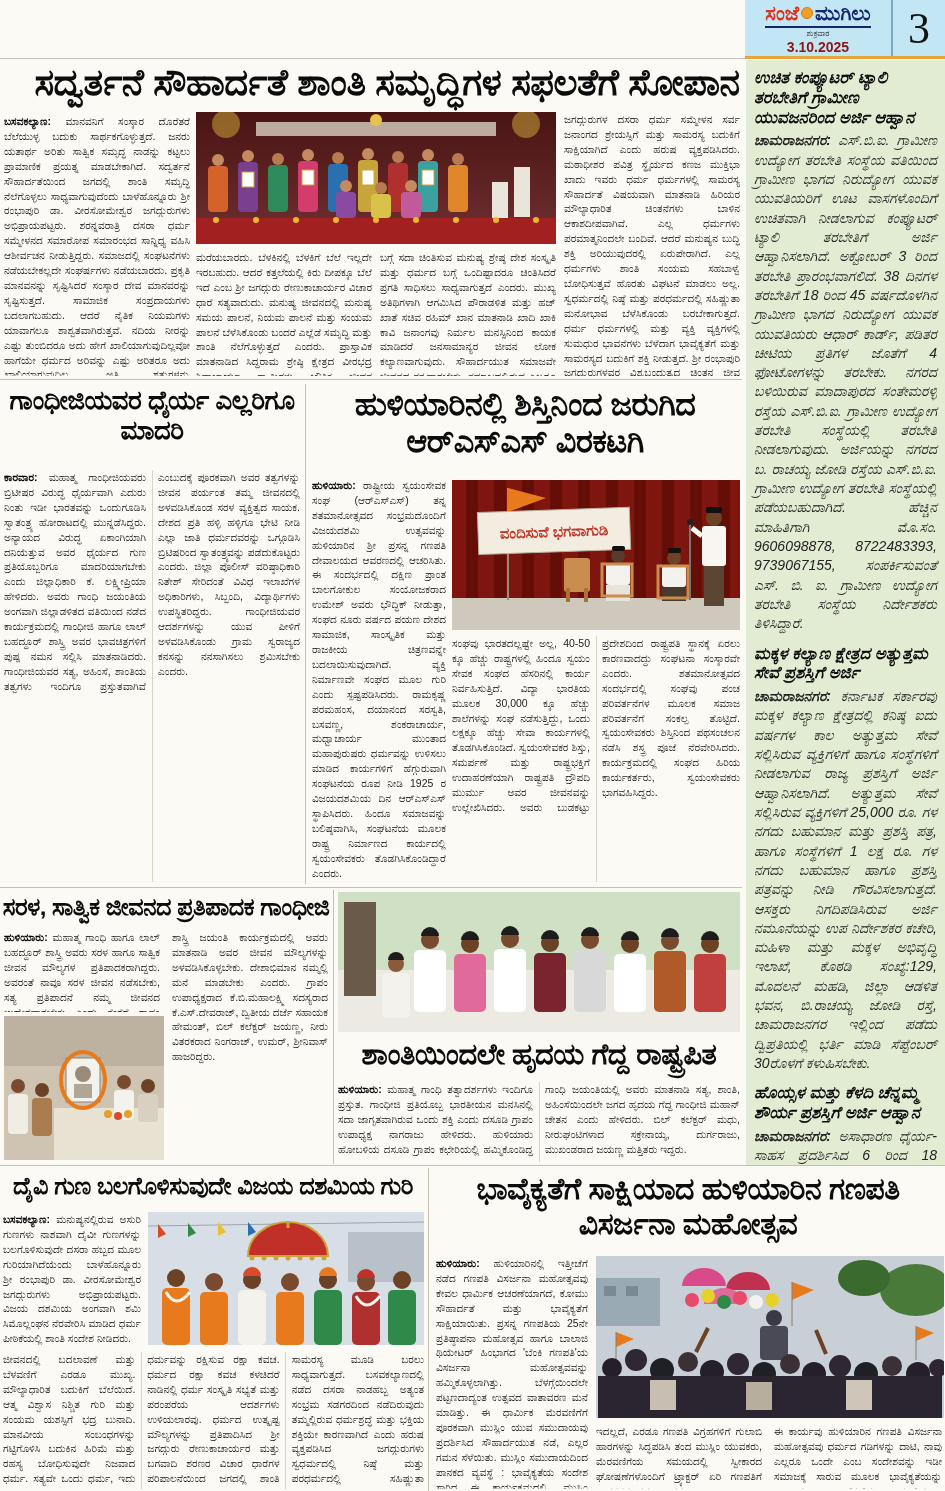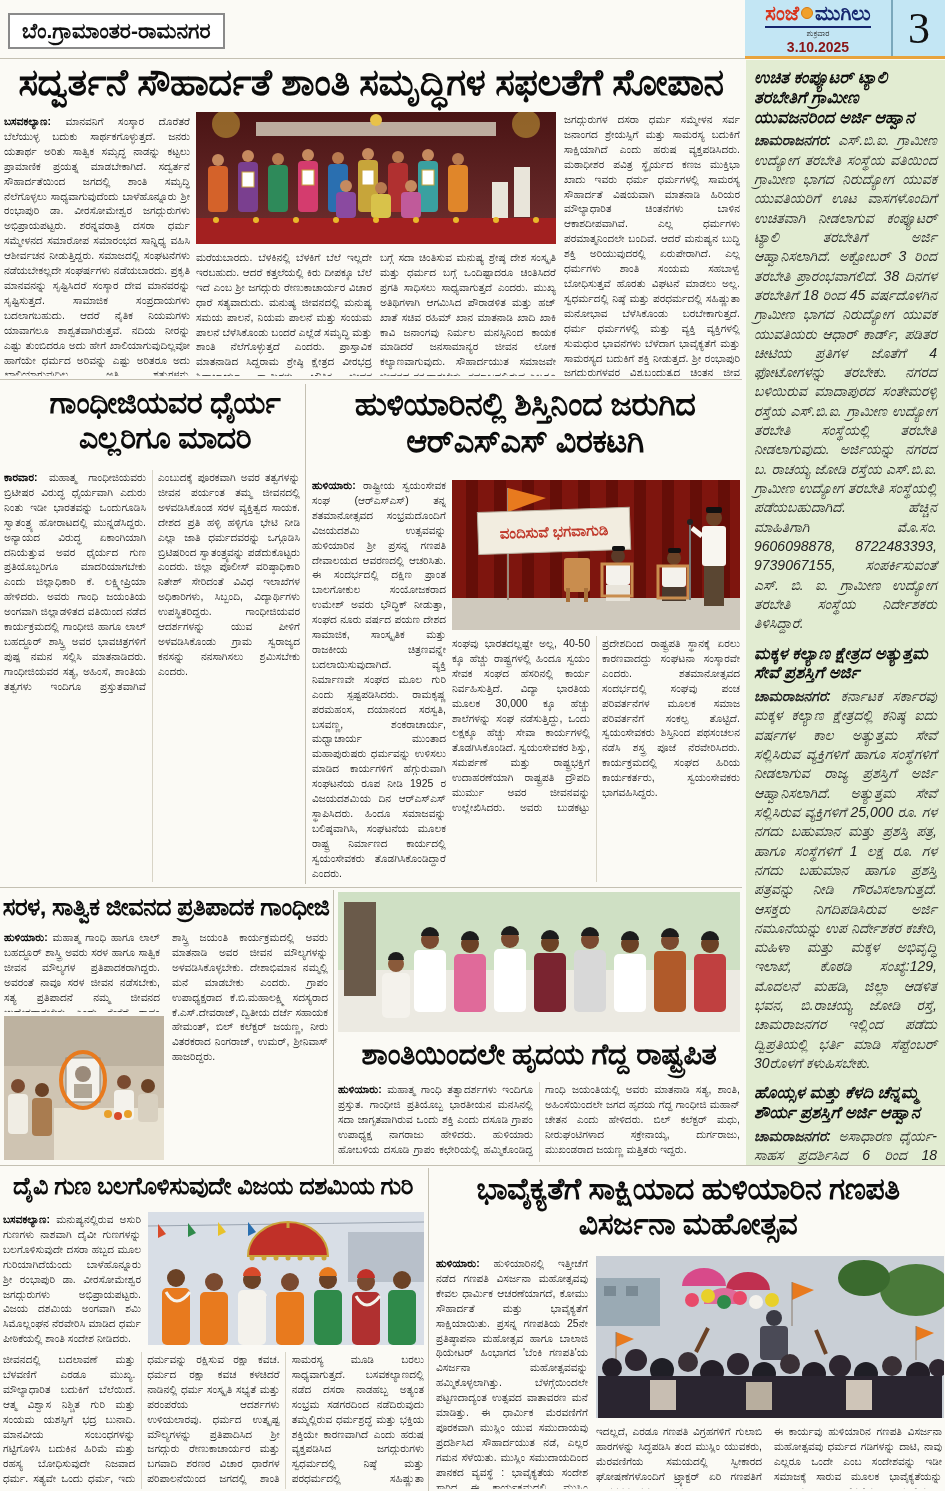--- a/index.html
+++ b/index.html
@@ -34,21 +34,20 @@
   .side-head{font-size:16.5px;font-weight:bold;line-height:1.2;color:#0c0c0c;margin:2px 0 4px 0;}
   .side-body{font-size:14px;line-height:1.38;text-align:justify;color:#222;}
   .photo{display:block;}
   .photo svg{display:block;width:100%;height:100%;}
 </style>
 </head>
 <body>
 
 <div id="page">
 
-  <div id="region-box">ಬೆಂ.ಗ್ರಾಮಾಂತರ-ರಾಮನಗರ</div>
   <div id="masthead">
     <div id="brand">
       <div id="brand-line">
         <span class="brand-red">ಸಂಜೆ</span>
         <span id="sun-dot"></span>
         <span class="brand-blue">ಮುಗಿಲು</span>
       </div>
       <div id="mast-day">ಶುಕ್ರವಾರ</div>
       <div id="mast-date">3.10.2025</div>
     </div>
@@ -68,21 +67,21 @@
     <div class="side-art">
       <div class="side-head">ಹೊಯ್ಸಳ ಮತ್ತು ಕೆಳದಿ ಚೆನ್ನಮ್ಮ ಶೌರ್ಯ ಪ್ರಶಸ್ತಿಗೆ ಅರ್ಜಿ ಆಹ್ವಾನ</div>
       <div class="side-body"><b>ಚಾಮರಾಜನಗರ:</b> <span>ಅಸಾಧಾರಣ ಧೈರ್ಯ-ಸಾಹಸ ಪ್ರದರ್ಶಿಸಿದ 6 ರಿಂದ 18 ವರ್ಷದೊಳಗಿನ ಬಾಲಕ ಮತ್ತು ಬಾಲಕಿಯರಿಗೆ ನೀಡಲಾಗುವ 2025-26ನೇ ಸಾಲಿನ ಹೊಯ್ಸಳ ಮತ್ತು ಕೆಳದಿ ಚೆನ್ನಮ್ಮ ಶೌರ್ಯ ಪ್ರಶಸ್ತಿಗಾಗಿ ಅರ್ಹ ಮಕ್ಕಳಿಂದ ಅರ್ಜಿ ಆಹ್ವಾನಿಸಲಾಗಿದೆ. ಆಯ್ಕೆಯಾದ ಮಕ್ಕಳಿಗೆ 10,000 ರೂ. ನಗದು ಮತ್ತು ಪ್ರಶಸ್ತಿ ಪತ್ರವನ್ನು ರಾಜ್ಯ ಸರ್ಕಾರದ ವತಿಯಿಂದ ನೀಡಲಾಗುತ್ತದೆ. ತಮ್ಮ ಪ್ರಾಣದ ಹಂಗನ್ನು ತೊರೆದು ಹಾಗೂ ಸಮಯ ಪ್ರಜ್ಞೆಯಿಂದ ಇತರರ ಪ್ರಾಣ ರಕ್ಷಣೆಗಾಗಿ ಧೈರ್ಯ, ಸಾಹಸವನ್ನು ಪ್ರದರ್ಶಿಸಿರಬೇಕು. ಅಸಾಧಾರಣ ಧೈರ್ಯ-ಶೌರ್ಯ (ಪ್ರಕರಣವು 01-08-2024 ರಿಂದ 01-07-2025 ರೊಳಗೆ ನಡೆದಿರಬೇಕು) ಈ ಸಾಧನೆಯು ಜಿಲ್ಲಾ ಮಟ್ಟದಲ್ಲಿ ಗುರುತಿಸಿರಬೇಕು. ಧೈರ್ಯ, ಸಾಹಸವನ್ನು ಪ್ರದರ್ಶಿಸಿದ ಬಗ್ಗೆ ದಿನಪತ್ರಿಕೆಗಳಲ್ಲಿ ಪ್ರಕಟಗೊಂಡಿರಬೇಕು. ಶೌರ್ಯ ಸಾಧನೆ ತೋರಿದ ಬಗ್ಗೆ ಆರಕ್ಷಕ ಇಲಾಖೆಯ ಪ್ರಾಥಮಿಕ ತನಿಖಾ ವರದಿ (ಎಫ್.ಐ.ಆರ್), ಜನ್ಮ ದಿನಾಂಕದ ಬಗ್ಗೆ ನಗರಸಭೆ, ಗ್ರಾಮ ಲೆಕ್ಕಾಧಿಕಾರಿಗಳಿಂದ ಪಡೆದ ಪ್ರಮಾಣ ಪತ್ರ, ಶಾಲೆಯಿಂದ ಪಡೆದ ವರ್ಗಾವಣೆ ಪತ್ರ, ಧೈರ್ಯ-ಶೌರ್ಯ ತೋರಿಸಿದ ಬಗ್ಗೆ ಪತ್ರಿಕಾ ಪ್ರಕಟಣೆಗಳೊಂದಿಗೆ ಮಗುವಿನ ಭಾವ ಚಿತ್ರ ಇತ್ಯಾದಿ ದಾಖಲೆಗಳನ್ನು ಅರ್ಜಿಯೊಡನೆ ಲಗತ್ತಿಸಿರಬೇಕು. ಅರ್ಜಿ ನಮೂನೆಯನ್ನು ಉಪ ನಿರ್ದೇಶಕರ ಕಚೇರಿ, ಮಹಿಳಾ ಮತ್ತು ಮಕ್ಕಳ ಅಭಿವೃದ್ಧಿ ಇಲಾಖೆ, ಕೊಠಡಿ ಸಂಖ್ಯೆ:129, ಮೊದಲನೆ ಮಹಡಿ, ಜಿಲ್ಲಾ ಆಡಳಿತ ಭವನ, ಬಿ. ರಾಚಯ್ಯ ಜೋಡಿ ರಸ್ತೆ, ಚಾಮರಾಜನಗರ ಇಲ್ಲಿಂದ ಪಡೆದು ಕನ್ನಡ ಭಾಷೆಯಲ್ಲಿ ದ್ವಿಪ್ರತಿಗಳಲ್ಲಿ ಭರ್ತಿ ಮಾಡಿದ ಅರ್ಜಿಗಳನ್ನು ಸೆಪ್ಟೆಂಬರ್ 30ರೊಳಗೆ ಸಲ್ಲಿಸಬೇಕು ಎಂದು ಮಹಿಳೆಯರ ಮತ್ತು ಮಕ್ಕಳ ಅಭಿವೃದ್ಧಿ ಇಲಾಖೆಯ ಉಪ ನಿರ್ದೇಶಕರು ತಿಳಿಸಿದ್ದಾರೆ.</span></div>
     </div>
     <div class="side-art">
       <div class="side-head">ಪದವೀಧರ ಮತಕ್ಷೇತ್ರದ ಮತದಾರರ ನೋಂದಣಿ ಆರಂಭ</div>
       <div class="side-body"><b>ಕಾರವಾರ:</b> <span>ಕರ್ನಾಟಕ ವಿಧಾನ ಪರಿಷತ್ತಿನ ಪಶ್ಚಿಮ ಪದವೀಧರ ಮತಕ್ಷೇತ್ರಕ್ಕೆ 2026 ರಲ್ಲಿ ಚುನಾವಣೆ ನಡೆಯಲಿದ್ದು, ಈ ಕುರಿತು ಮತದಾರರ ಪಟ್ಟಿ ತಯಾರಿಕೆಗೆ ಸಿದ್ಧತೆ ಪ್ರಾರಂಭವಾಗಿದ್ದು, ಅರ್ಹ ಮತದಾರರು ಸೇರ್ಪಡೆಗೆ ಇದೀಗ ಅವಕಾಶ ಕಲ್ಪಿಸಲಾಗಿದೆ. ಮತದಾರರ ಪಟ್ಟಿಯು ಕ್ರಮಬದ್ಧವಾಗಿ ಮತ್ತು ನ್ಯಾಯಬದ್ಧವಾಗಿ ತಯಾರಿಸಲು ರಾಜಕೀಯ ಪಕ್ಷಗಳು, ಸಾರ್ವಜನಿಕರು ಸಹಕಾರ ನೀಡಬೇಕೆಂದು ಜಿಲ್ಲಾಧಿಕಾರಿ ಕೆ. ಲಕ್ಷ್ಮೀಪ್ರಿಯಾ ತಿಳಿಸಿದರು. ಅವರು ಮಂಗಳವಾರ ಜಿಲ್ಲಾಧಿಕಾರಿಗಳ ಕಚೇರಿಯಲ್ಲಿ ವಿವಿಧ ರಾಜಕೀಯ ಪಕ್ಷಗಳ ಪ್ರತಿನಿಧಿಗಳೊಂದಿಗೆ ನಡೆದ ಸಭೆಯ ಅಧ್ಯಕ್ಷತೆ ವಹಿಸಿ ಮಾತನಾಡಿದರು. ಮತದಾರರ ಪಟ್ಟಿ ತಯಾರಿಕೆ ಕುರಿತು ಸೂಚನೆಗಳ ಪ್ರತಿಯನ್ನು ಎಲ್ಲಾ ರಾಜಕೀಯ ಪಕ್ಷಗಳ ಪ್ರತಿನಿಧಿಗಳಿಗೆ ನೀಡಲಾಗಿದೆ. ಈ ಕುರಿತು ಅರ್ಹ ಪದವೀಧರ ಮತದಾರರಲ್ಲಿ ಜಾಗೃತಿ ಮೂಡಿಸಿ ನಿಯಮಾನುಸಾರ ಸದರಿ ಮತದಾರರ ಪಟ್ಟಿಗೆ ಸೇರ್ಪಡೆ ಆಗುವಂತೆ ಮಾಹಿತಿ ನೀಡಬೇಕು, ಮತದಾರರ ಪಟ್ಟಿ ಸೇರ್ಪಡೆಗೆ ಅಗತ್ಯ ದಾಖಲೆಗಳೊಂದಿಗೆ ಸಲ್ಲಿಸುವ ನಮೂನೆಯನ್ನು ಜಿಲ್ಲೆಯ ಎಲ್ಲಾ ತಹಶೀಲ್ದಾರ ಕಚೇರಿಗಳಲ್ಲಿ ಲಭ್ಯವಿದೆ ಎಂದರು. ಮತದಾರರ ಪಟ್ಟಿಗೆ ಸೇರ್ಪಡೆಯಾಗುವ ನಮೂನೆ-18 ರ ಅರ್ಜಿಯನ್ನು ಸಲ್ಲಿಸುವ ಕೊನೆಯ ನವೆಂಬರ್ 6 ಆಗಿದ್ದು, ಕರಡು ಮತದಾರ ಪಟ್ಟಿಯನ್ನು ನವೆಂಬರ್ 25 ರಂದು ಪ್ರಕಟಿಸಲಾಗುವುದು, ಡಿಸೆಂಬರ್ 10 ರ ವರೆಗೆ ಆಕ್ಷೇಪಣೆ ಸಲ್ಲಿಸಲು ಅವಕಾಶವಿದ್ದು, ಡಿಸೆಂಬರ್ 30 ರಂದು ಅಂತಿಮ ಮತದಾರರ ಪಟ್ಟಿ ಪ್ರಕಟಿಸಲಾಗುವುದು ಎಂದರು.</span></div>
     </div>
   </div>
 
-  <div class="abs headline" style="left:0;top:62px;width:742px;font-size:37px;">ಸದ್ವರ್ತನೆ ಸೌಹಾರ್ದತೆ ಶಾಂತಿ ಸಮೃದ್ಧಿಗಳ ಸಫಲತೆಗೆ ಸೋಪಾನ</div>
+  <div class="abs headline" style="left:0;top:62px;width:742px;font-size:37px;padding-left:16px;">ಸದ್ವರ್ತನೆ ಸೌಹಾರ್ದತೆ ಶಾಂತಿ ಸಮೃದ್ಧಿಗಳ ಸಫಲತೆಗೆ ಸೋಪಾನ</div>
   <div class="abs bodytxt" style="left:4px;top:114px;width:186px;height:262px;">
     <b>ಬಸವಕಲ್ಯಾಣ:</b> <span>ಮಾನವನಿಗೆ ಸಂಸ್ಕಾರ ದೊರೆತರೆ ಬೆಲೆಯುಳ್ಳ ಬದುಕು ಸಾರ್ಥಕಗೊಳ್ಳುತ್ತದೆ. ಜನರು ಯತಾರ್ಥ ಅರಿತು ಸಾತ್ವಿಕ ಸಮೃದ್ಧ ನಾಡನ್ನು ಕಟ್ಟಲು ಪ್ರಾಮಾಣಿಕ ಪ್ರಯತ್ನ ಮಾಡಬೇಕಾಗಿದೆ. ಸದ್ವರ್ತನೆ ಸೌಹಾರ್ದತೆಯಿಂದ ಜಗದಲ್ಲಿ ಶಾಂತಿ ಸಮೃದ್ಧಿ ನೆಲೆಗೊಳ್ಳಲು ಸಾಧ್ಯವಾಗುವುದೆಂದು ಬಾಳೆಹೊನ್ನೂರು ಶ್ರೀ ರಂಭಾಪುರಿ ಡಾ. ವೀರಸೋಮೇಶ್ವರ ಜಗದ್ಗುರುಗಳು ಅಭಿಪ್ರಾಯಪಟ್ಟರು. ಶರನ್ನವರಾತ್ರಿ ದಸರಾ ಧರ್ಮ ಸಮ್ಮೇಳನದ ಸಮಾರೋಪ ಸಮಾರಂಭದ ಸಾನ್ನಿಧ್ಯ ವಹಿಸಿ ಆಶೀರ್ವಚನ ನೀಡುತ್ತಿದ್ದರು. ಸಮಾಜದಲ್ಲಿ ಸಂಘಟನೆಗಳು ನಡೆಯಬೇಕಲ್ಲದೇ ಸಂಘರ್ಷಗಳು ನಡೆಯಬಾರದು. ಪ್ರಕೃತಿ ಮಾನವನನ್ನು ಸೃಷ್ಟಿಸಿದರೆ ಸಂಸ್ಕಾರ ದೇವ ಮಾನವರನ್ನು ಸೃಷ್ಟಿಸುತ್ತದೆ. ಸಾಮಾಜಿಕ ಸಂಪ್ರದಾಯಗಳು ಬದಲಾಗಬಹುದು. ಆದರೆ ನೈತಿಕ ನಿಯಮಗಳು ಯಾವಾಗಲೂ ಶಾಶ್ವತವಾಗಿರುತ್ತವೆ. ನದಿಯ ನೀರನ್ನು ಎಷ್ಟು ತುಂಬಿದರೂ ಅದು ಹೇಗೆ ಖಾಲಿಯಾಗುವುದಿಲ್ಲವೋ ಹಾಗೆಯೇ ಧರ್ಮದ ಅರಿವನ್ನು ಎಷ್ಟು ಅರಿತರೂ ಅದು ಖಾಲಿಯಾಗುವುದಿಲ್ಲ. ಅತಿ ಶತ್ರುಗಳನ್ನು ನಿಯಂತ್ರಿಸಬಹುದು. ಆದರೆ ಮತಿ ಶತ್ರುಗಳನ್ನು ನಿಯಂತ್ರಿಸುವುದು ತುಂಬಾ ಕಷ್ಟ. ಸಜ್ಜನರಿಗೆ ಬರುವ ಆಪತ್ತು ದುರ್ಜನರಿಗೆ ಬರುವ ಸಂಪತ್ತು ಬಹಳ ಕಾಲ ಉಳಿಯುವುದಿಲ್ಲ. ಸಜ್ಜನರಿಗೆ ಆಪತ್ತು ಬರುವುದು ಕೀರ್ತಿಗಾಗಿ. ದುರ್ಜನರಿಗೆ ಸಂಪತ್ತು ಬರುವುದು ವಿನಾಶಕ್ಕಾಗಿ ಎಂಬುದನ್ನು</span>
   </div>
   <div class="abs photo" style="left:196px;top:112px;width:360px;height:132px;">
     <svg viewBox="0 0 360 132" preserveAspectRatio="none">
       <defs>
         <linearGradient id="g1" x1="0" y1="0" x2="0" y2="1">
           <stop offset="0" stop-color="#4a1414"></stop>
             <stop offset="1" stop-color="#703030"></stop>
         </linearGradient>
@@ -137,21 +136,21 @@
           <circle cx="340" cy="108" r="3"></circle>
       </g>
     </svg>
   </div>
   <div class="abs bodytxt" style="left:196px;top:250px;width:176px;height:126px;">ಮರೆಯಬಾರದು. ಬೆಳಕಿನಲ್ಲಿ ಬೆಳಕಿಗೆ ಬೆಲೆ ಇಲ್ಲದೇ ಇರಬಹುದು. ಆದರೆ ಕತ್ತಲೆಯಲ್ಲಿ ಕಿರು ದೀಪಕ್ಕೂ ಬೆಲೆ ಇದೆ ಎಂಬ ಶ್ರೀ ಜಗದ್ಗುರು ರೇಣುಕಾಚಾರ್ಯರ ವಿಚಾರ ಧಾರೆ ಸತ್ಯವಾದುದು. ಮನುಷ್ಯ ಜೀವನದಲ್ಲಿ ಮನುಷ್ಯ ಸಮಯ ಪಾಲನೆ, ನಿಯಮ ಪಾಲನೆ ಮತ್ತು ಸಂಯಮ ಪಾಲನೆ ಬೆಳೆಸಿಕೊಂಡು ಬಂದರೆ ಎಲ್ಲೆಡೆ ಸಮೃದ್ಧಿ ಮತ್ತು ಶಾಂತಿ ನೆಲೆಗೊಳ್ಳುತ್ತದೆ ಎಂದರು. ಪ್ರಾಸ್ತಾವಿಕ ಮಾತನಾಡಿದ ಸಿದ್ದರಾಮ ಶ್ರೇಷ್ಠಿ ಕ್ಷೇತ್ರದ ವೀರಭದ್ರ ಶಿವಾಚಾರ್ಯ ಸ್ವಾಮಿಗಳು ಭೌತಿಕ ಜೀವನ ಸಮೃದ್ಧಗೊಂಡಂತೆ ಅಂತರಿಕ ಜೀವನ ಪರಿಶುದ್ಧಗೊಳ್ಳಬೇಕು. ಹಣ ಮತ್ತು ಅಧಿಕಾರದ</div>
   <div class="abs bodytxt" style="left:380px;top:250px;width:176px;height:126px;">ಬಗ್ಗೆ ಸದಾ ಚಿಂತಿಸುವ ಮನುಷ್ಯ ಶ್ರೇಷ್ಠ ದೇಶ ಸಂಸ್ಕೃತಿ ಮತ್ತು ಧರ್ಮದ ಬಗ್ಗೆ ಒಂದಿಷ್ಟಾದರೂ ಚಿಂತಿಸಿದರೆ ಪ್ರಗತಿ ಸಾಧಿಸಲು ಸಾಧ್ಯವಾಗುತ್ತದೆ ಎಂದರು. ಮುಖ್ಯ ಅತಿಥಿಗಳಾಗಿ ಆಗಮಿಸಿದ ಪೌರಾಡಳಿತ ಮತ್ತು ಹಜ್ ಖಾತೆ ಸಚಿವ ರಹಿಮ್ ಖಾನ ಮಾತನಾಡಿ ಖಾದಿ ಖಾಕಿ ಕಾವಿ ಜನಾಂಗವು ನಿರ್ಮಲ ಮನಸ್ಸಿನಿಂದ ಕಾಯಕ ಮಾಡಿದರೆ ಜನಸಾಮಾನ್ಯರ ಜೀವನ ಲೋಕ ಕಲ್ಯಾಣವಾಗುವುದು. ಸೌಹಾರ್ದಯುತ ಸಮಾಜವೇ ಜೀವನದ ತತ್ವವಾಗಬೇಕು. ಸಮಾಜದಲ್ಲಿರುವ ಎಲ್ಲರೂ ಸಹೋದರ ಭಾವದಿಂದ ಬಾಳಬೇಕು. ಶ್ರೀ ರಂಭಾಪುರಿ</div>
   <div class="abs bodytxt" style="left:564px;top:112px;width:176px;height:264px;">ಜಗದ್ಗುರುಗಳ ದಸರಾ ಧರ್ಮ ಸಮ್ಮೇಳನ ಸರ್ವ ಜನಾಂಗದ ಶ್ರೇಯಸ್ಸಿಗೆ ಮತ್ತು ಸಾಮರಸ್ಯ ಬದುಕಿಗೆ ಸಾಕ್ಷಿಯಾಗಿದೆ ಎಂದು ಹರುಷ ವ್ಯಕ್ತಪಡಿಸಿದರು. ಮಠಾಧೀಶರ ಪವಿತ್ರ ಸ್ಥೈರ್ಯದ ಕಣಜ ಮುಕ್ತಿಭಾ ಖಾದು ಇವರು ಧರ್ಮ ಧರ್ಮಗಳಲ್ಲಿ ಸಾಮರಸ್ಯ ಸೌಹಾರ್ದತೆ ವಿಷಯವಾಗಿ ಮಾತನಾಡಿ ಹಿರಿಯರ ಮೌಲ್ಯಾಧಾರಿತ ಚಿಂತನೆಗಳು ಬಾಳಿನ ಆಕಾಶದೀಪವಾಗಿವೆ. ಎಲ್ಲ ಧರ್ಮಗಳು ಪರಮಾತ್ಮನಿಂದಲೇ ಬಂದಿವೆ. ಆದರೆ ಮನುಷ್ಯನ ಬುದ್ಧಿ ಶಕ್ತಿ ಅರಿಯುವುದರಲ್ಲಿ ಏರುಪೇರಾಗಿದೆ. ಎಲ್ಲ ಧರ್ಮಗಳು ಶಾಂತಿ ಸಂಯಮ ಸಹಬಾಳ್ವೆ ಬೋಧಿಸುತ್ತವೆ ಹೊರತು ವಿಘಟನೆ ಮಾಡಲು ಅಲ್ಲ. ಸ್ವಧರ್ಮದಲ್ಲಿ ನಿಷ್ಠೆ ಮತ್ತು ಪರಧರ್ಮದಲ್ಲಿ ಸಹಿಷ್ಣುತಾ ಮನೋಭಾವ ಬೆಳೆಸಿಕೊಂಡು ಬರಬೇಕಾಗುತ್ತದೆ. ಧರ್ಮ ಧರ್ಮಗಳಲ್ಲಿ ಮತ್ತು ವ್ಯಕ್ತಿ ವ್ಯಕ್ತಿಗಳಲ್ಲಿ ಸುಮಧುರ ಭಾವನೆಗಳು ಬೆಳೆದಾಗ ಭಾವೈಕ್ಯತೆಗೆ ಮತ್ತು ಸಾಮರಸ್ಯದ ಬದುಕಿಗೆ ಶಕ್ತಿ ನೀಡುತ್ತದೆ. ಶ್ರೀ ರಂಭಾಪುರಿ ಜಗದ್ಗುರುಗಳವರ ವಿಶ್ವಬಂಧುತ್ವದ ಚಿಂತನ ಜೀವ ಜಗದ ಶ್ರೇಯಸ್ಸಿಗೆ ಮೂಲವಾಗಿದೆಯೆಂದರು. ರಾಜೇಶ್ವರದ ಫನಿಲಿಂಗ ರುದ್ರಮುನಿ ಶಿವಾಚಾರ್ಯ ಸ್ವಾಮಿಗಳು ನೇತೃತ್ವ ವಹಿಸಿದ್ದರು. ಪಾರಿಶಿವ ಡಾ. ಚನ್ನವೀರ ಶಿವಾಚಾರ್ಯರು, ತ್ರಿಪುರಾಂತಕ ಗವಿಮಠದ ಡಾ. ಅಭಿನವ ಫನಿಲಿಂಗ ರುದ್ರಮುನಿ ಶಿವಾಚಾರ್ಯರು, ಮೆಹಕರ ತಪೋವನ-ರಾಜೇಶ್ವರ ಶಿವಾಚಾರ್ಯರು ವೇದಿಕೆಯ ಮೇಲೆ ಇದ್ದರು.</div>
 
   <div class="hrule" style="left:0;top:379px;width:742px;"></div>
 
-  <div class="abs headline" style="left:15px;top:386px;width:300px;font-size:30px;">ಗಾಂಧೀಜಿಯವರ ಧೈರ್ಯ ಎಲ್ಲರಿಗೂ ಮಾದರಿ</div>
+  <div class="abs headline" style="left:2px;top:386px;width:300px;font-size:26px;">ಗಾಂಧೀಜಿಯವರ ಧೈರ್ಯ ಎಲ್ಲರಿಗೂ ಮಾದರಿ</div>
   <div class="abs bodytxt cols2" style="left:4px;top:470px;width:296px;height:412px;">
     <b>ಕಾರವಾರ:</b> <span>ಮಹಾತ್ಮ ಗಾಂಧೀಜಿಯವರು ಬ್ರಿಟೀಷರ ವಿರುದ್ಧ ಧೈರ್ಯವಾಗಿ ಎದುರು ನಿಂತು ಇಡೀ ಭಾರತವನ್ನು ಒಂದುಗೂಡಿಸಿ ಸ್ವಾತಂತ್ರ್ಯ ಹೋರಾಟದಲ್ಲಿ ಮುನ್ನಡೆಸಿದ್ದರು. ಅನ್ಯಾಯದ ವಿರುದ್ಧ ಏಕಾಂಗಿಯಾಗಿ ದನಿಯೆತ್ತುವ ಅವರ ಧೈರ್ಯದ ಗುಣ ಪ್ರತಿಯೊಬ್ಬರಿಗೂ ಮಾದರಿಯಾಗಬೇಕು ಎಂದು ಜಿಲ್ಲಾಧಿಕಾರಿ ಕೆ. ಲಕ್ಷ್ಮೀಪ್ರಿಯಾ ಹೇಳಿದರು. ಅವರು ಗಾಂಧಿ ಜಯಂತಿಯ ಅಂಗವಾಗಿ ಜಿಲ್ಲಾಡಳಿತದ ವತಿಯಿಂದ ನಡೆದ ಕಾರ್ಯಕ್ರಮದಲ್ಲಿ ಗಾಂಧೀಜಿ ಹಾಗೂ ಲಾಲ್ ಬಹದ್ದೂರ್ ಶಾಸ್ತ್ರಿ ಅವರ ಭಾವಚಿತ್ರಗಳಿಗೆ ಪುಷ್ಪ ನಮನ ಸಲ್ಲಿಸಿ ಮಾತನಾಡಿದರು. ಗಾಂಧೀಜಿಯವರ ಸತ್ಯ, ಅಹಿಂಸೆ, ಶಾಂತಿಯ ತತ್ವಗಳು ಇಂದಿಗೂ ಪ್ರಸ್ತುತವಾಗಿವೆ ಎಂಬುದಕ್ಕೆ ಪೂರಕವಾಗಿ ಅವರ ತತ್ವಗಳನ್ನು ಜೀವನ ಪರ್ಯಂತ ತಮ್ಮ ಜೀವನದಲ್ಲಿ ಅಳವಡಿಸಿಕೊಂಡ ಸರಳ ವ್ಯಕ್ತಿತ್ವದ ಸಾಯಕ. ದೇಶದ ಪ್ರತಿ ಹಳ್ಳಿ ಹಳ್ಳಿಗೂ ಭೇಟಿ ನೀಡಿ ಎಲ್ಲಾ ಜಾತಿ ಧರ್ಮದವರನ್ನು ಒಗ್ಗೂಡಿಸಿ ಬ್ರಿಟಿಷರಿಂದ ಸ್ವಾತಂತ್ರ್ಯವನ್ನು ಪಡೆದುಕೊಟ್ಟರು ಎಂದರು. ಜಿಲ್ಲಾ ಪೊಲೀಸ್ ವರಿಷ್ಠಾಧಿಕಾರಿ ನಿತೇಶ್ ಸೇರಿದಂತೆ ವಿವಿಧ ಇಲಾಖೆಗಳ ಅಧಿಕಾರಿಗಳು, ಸಿಬ್ಬಂದಿ, ವಿದ್ಯಾರ್ಥಿಗಳು ಉಪಸ್ಥಿತರಿದ್ದರು. ಗಾಂಧೀಜಿಯವರ ಆದರ್ಶಗಳನ್ನು ಯುವ ಪೀಳಿಗೆ ಅಳವಡಿಸಿಕೊಂಡು ಗ್ರಾಮ ಸ್ವರಾಜ್ಯದ ಕನಸನ್ನು ನನಸಾಗಿಸಲು ಶ್ರಮಿಸಬೇಕು ಎಂದರು.</span>
   </div>
   <div class="vrule" style="left:305px;top:384px;height:500px;"></div>
 
   <div class="abs headline" style="left:310px;top:386px;width:430px;font-size:32px;">ಹುಳಿಯಾರಿನಲ್ಲಿ ಶಿಸ್ತಿನಿಂದ ಜರುಗಿದ ಆರ್‌ಎಸ್‌ಎಸ್ ವಿರಕಟಗಿ</div>
   <div class="abs bodytxt" style="left:312px;top:478px;width:134px;height:404px;">
     <b>ಹುಳಿಯಾರು:</b> <span>ರಾಷ್ಟ್ರೀಯ ಸ್ವಯಂಸೇವಕ ಸಂಘ (ಆರ್‌ಎಸ್‌ಎಸ್) ತನ್ನ ಶತಮಾನೋತ್ಸವದ ಸಂಭ್ರಮದೊಂದಿಗೆ ವಿಜಯದಶಮಿ ಉತ್ಸವವನ್ನು ಹುಳಿಯಾರಿನ ಶ್ರೀ ಪ್ರಸನ್ನ ಗಣಪತಿ ದೇವಾಲಯದ ಆವರಣದಲ್ಲಿ ಆಚರಿಸಿತು. ಈ ಸಂದರ್ಭದಲ್ಲಿ ದಕ್ಷಿಣ ಪ್ರಾಂತ ಬಾಲಗೋಕುಲ ಸಂಯೋಜಕರಾದ ಉಮೇಶ್ ಅವರು ಭೌದ್ಧಿಕ್ ನೀಡುತ್ತಾ, ಸಂಘದ ನೂರು ವರ್ಷದ ಪಯಣ ದೇಶದ ಸಾಮಾಜಿಕ, ಸಾಂಸ್ಕೃತಿಕ ಮತ್ತು ರಾಜಕೀಯ ಚಿತ್ರಣವನ್ನೇ ಬದಲಾಯಿಸುವುದಾಗಿದೆ. ವ್ಯಕ್ತಿ ನಿರ್ಮಾಣವೇ ಸಂಘದ ಮೂಲ ಗುರಿ ಎಂದು ಸ್ಪಷ್ಟಪಡಿಸಿದರು. ರಾಮಕೃಷ್ಣ ಪರಮಹಂಸ, ದಯಾನಂದ ಸರಸ್ವತಿ, ಬಸವಣ್ಣ, ಶಂಕರಾಚಾರ್ಯ, ಮಧ್ವಾಚಾರ್ಯ ಮುಂತಾದ ಮಹಾಪುರುಷರು ಧರ್ಮವನ್ನು ಉಳಿಸಲು ಮಾಡಿದ ಕಾರ್ಯಗಳಿಗೆ ಹೆಗ್ಗುರುವಾಗಿ ಸಂಘಟನೆಯ ರೂಪ ನೀಡಿ 1925 ರ ವಿಜಯದಶಮಿಯ ದಿನ ಆರ್‌ಎಸ್‌ಎಸ್ ಸ್ಥಾಪಿಸಿದರು. ಹಿಂದೂ ಸಮಾಜವನ್ನು ಬಲಿಷ್ಠವಾಗಿಸಿ, ಸಂಘಟನೆಯ ಮೂಲಕ ರಾಷ್ಟ್ರ ನಿರ್ಮಾಣದ ಕಾರ್ಯದಲ್ಲಿ ಸ್ವಯಂಸೇವಕರು ತೊಡಗಿಸಿಕೊಂಡಿದ್ದಾರೆ ಎಂದರು.</span>
   </div>
   <div class="abs photo" style="left:452px;top:480px;width:288px;height:150px;">

